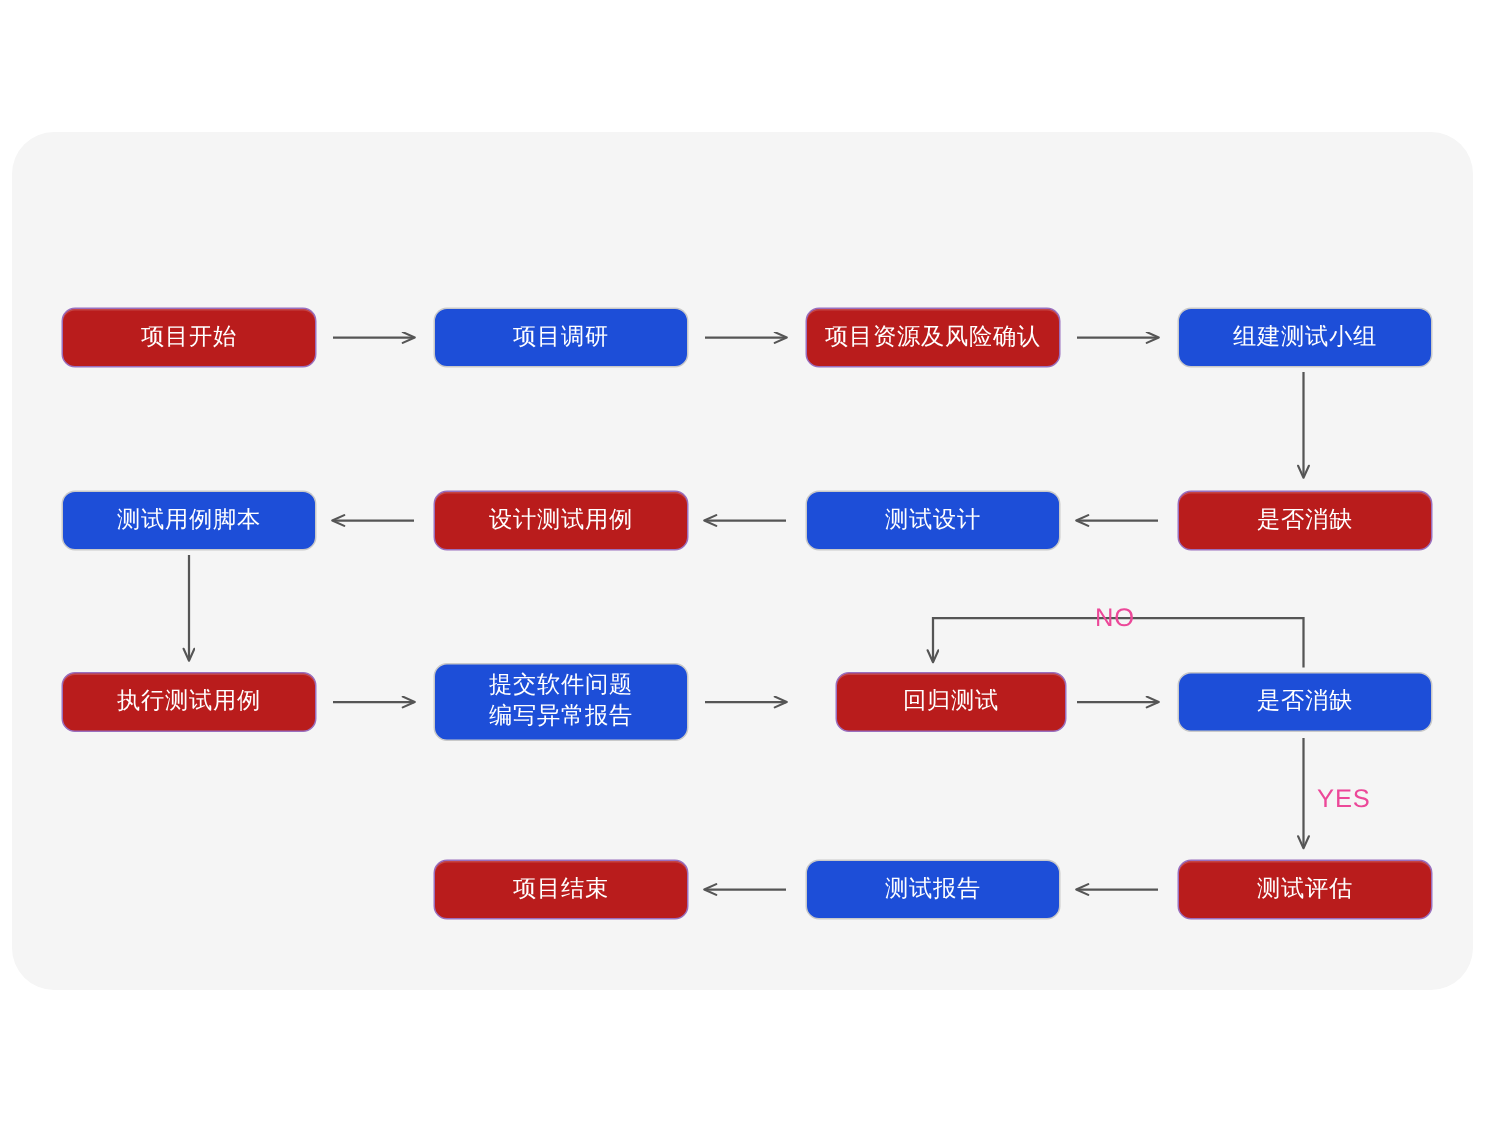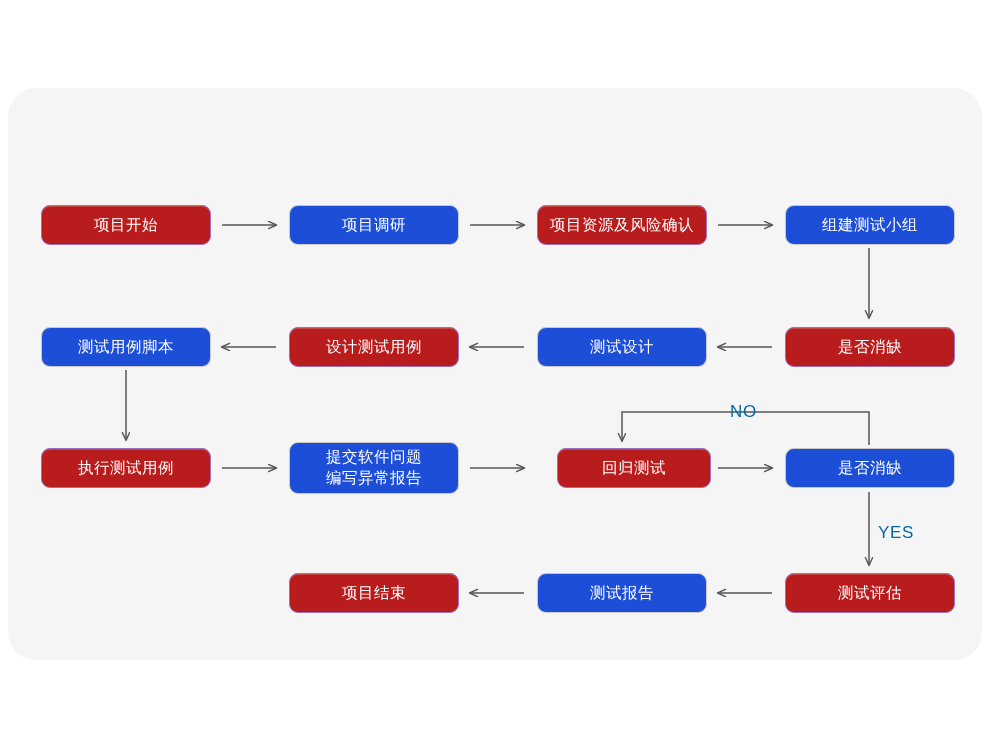--- a/index.html
+++ b/index.html
@@ -71,21 +71,21 @@
     position: absolute;
     pointer-events: none;
   }
   .conn svg {
     display: block;
     overflow: visible;
   }
   .edge-label {
     position: absolute;
     font-size: 17px;
-    color: #0369a1;
+    color: #ec4899;
     letter-spacing: 0.6px;
     text-align: center;
   }
 </style>
 </head>
 <body>
 
 <div class="page">
 
   <div class="card"></div>

